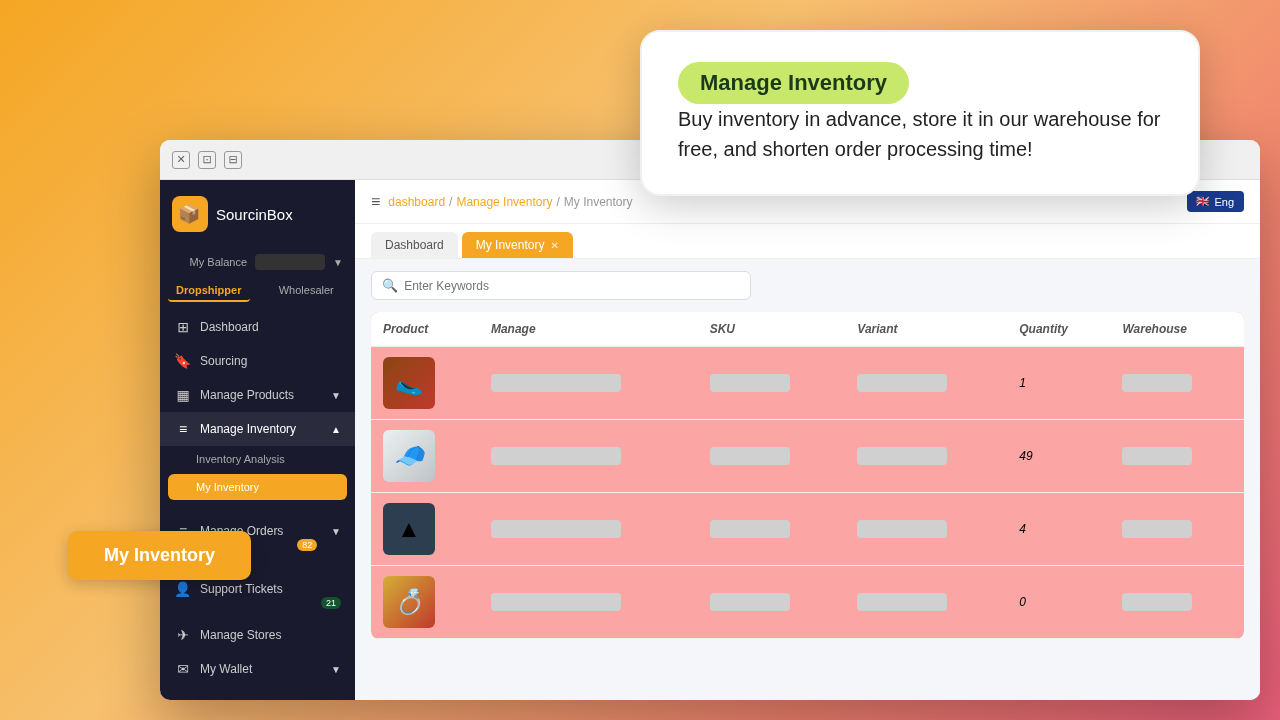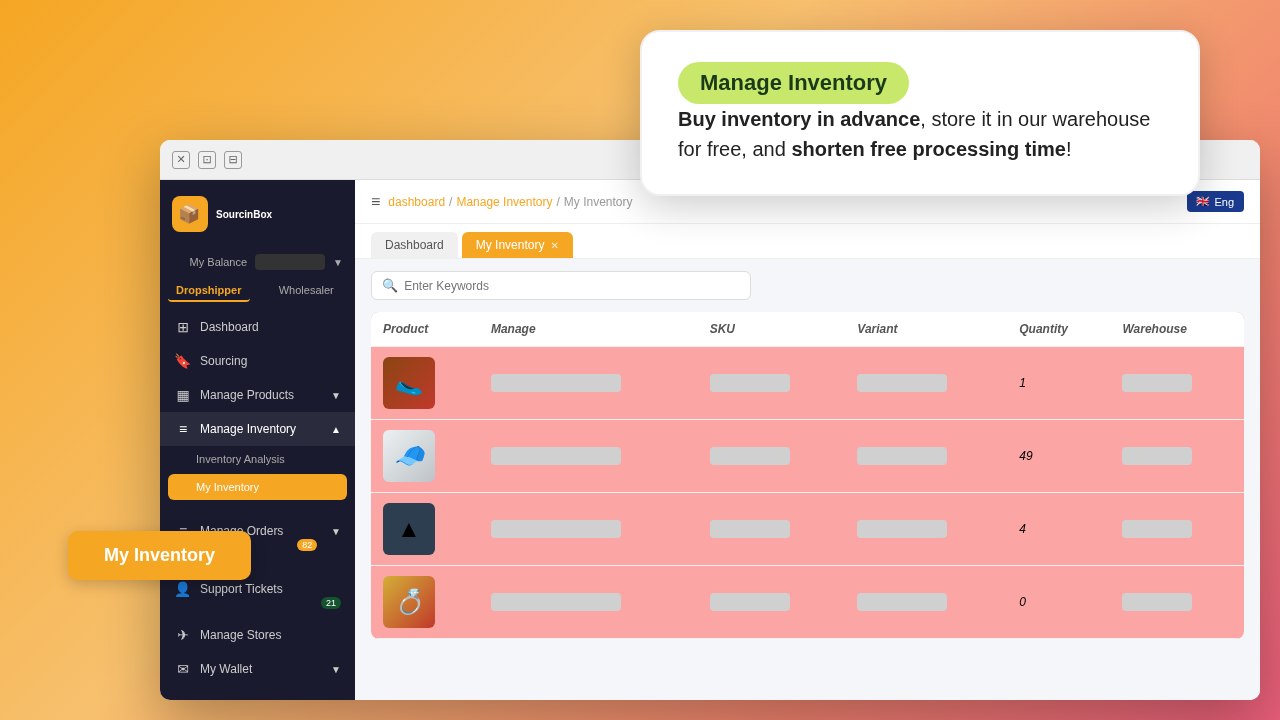--- a/index.html
+++ b/index.html
@@ -88,22 +88,22 @@
       height: 36px;
       background: #f5a623;
       border-radius: 8px;
       display: flex;
       align-items: center;
       justify-content: center;
       font-size: 18px;
     }
 
     .logo-text {
-      font-size: 10px;
-      font-weight: 700;
+      font-size: 15px;
+      font-weight: 400;
       color: #fff;
     }
 
     .balance-row {
       padding: 6px 12px;
       display: flex;
       align-items: center;
       gap: 8px;
       justify-content: flex-end;
     }
@@ -310,21 +310,21 @@
       box-shadow: 0 10px 40px rgba(0,0,0,0.2);
       border: 2px solid #f0f0f0;
       z-index: 10;
     }
 
     .tooltip-text {
       font-size: 20px;
       color: #222;
       line-height: 1.5;
     }
-    .tooltip-text strong { font-weight: 700; }
+    .tooltip-text strong { font-weight: 400; }
 
     
     .my-inventory-btn {
       position: absolute;
       bottom: 140px;
       left: 68px;
       background: #f5a623;
       color: #fff;
       padding: 14px 36px;
       border-radius: 10px;
@@ -354,21 +354,21 @@
 </head>
 <body>
 
 <div class="bg"></div>
 
 <div class="tooltip-card">
   <div>
     <span style="display:inline-block; background:#c8e86b; color:#1a3a1a; font-size:22px; font-weight:800; padding:8px 22px; border-radius:50px;">Manage Inventory</span>
   </div>
   <p class="tooltip-text">
-    <strong>Buy inventory in advance</strong><span>, store it in our warehouse for free,  and </span><strong>shorten free processing time</strong><span>!</span>
+    <strong>Buy inventory in advance</strong><span>, store it in our warehouse for free,  and </span><strong>shorten order processing time</strong><span>!</span>
   </p>
 </div>
 
 <div class="my-inventory-btn">My Inventory</div>
 
 <div class="app-window">
 
   <div class="title-bar">
     <div class="title-bar-btn">✕</div>
     <div class="title-bar-btn">⊡</div>

